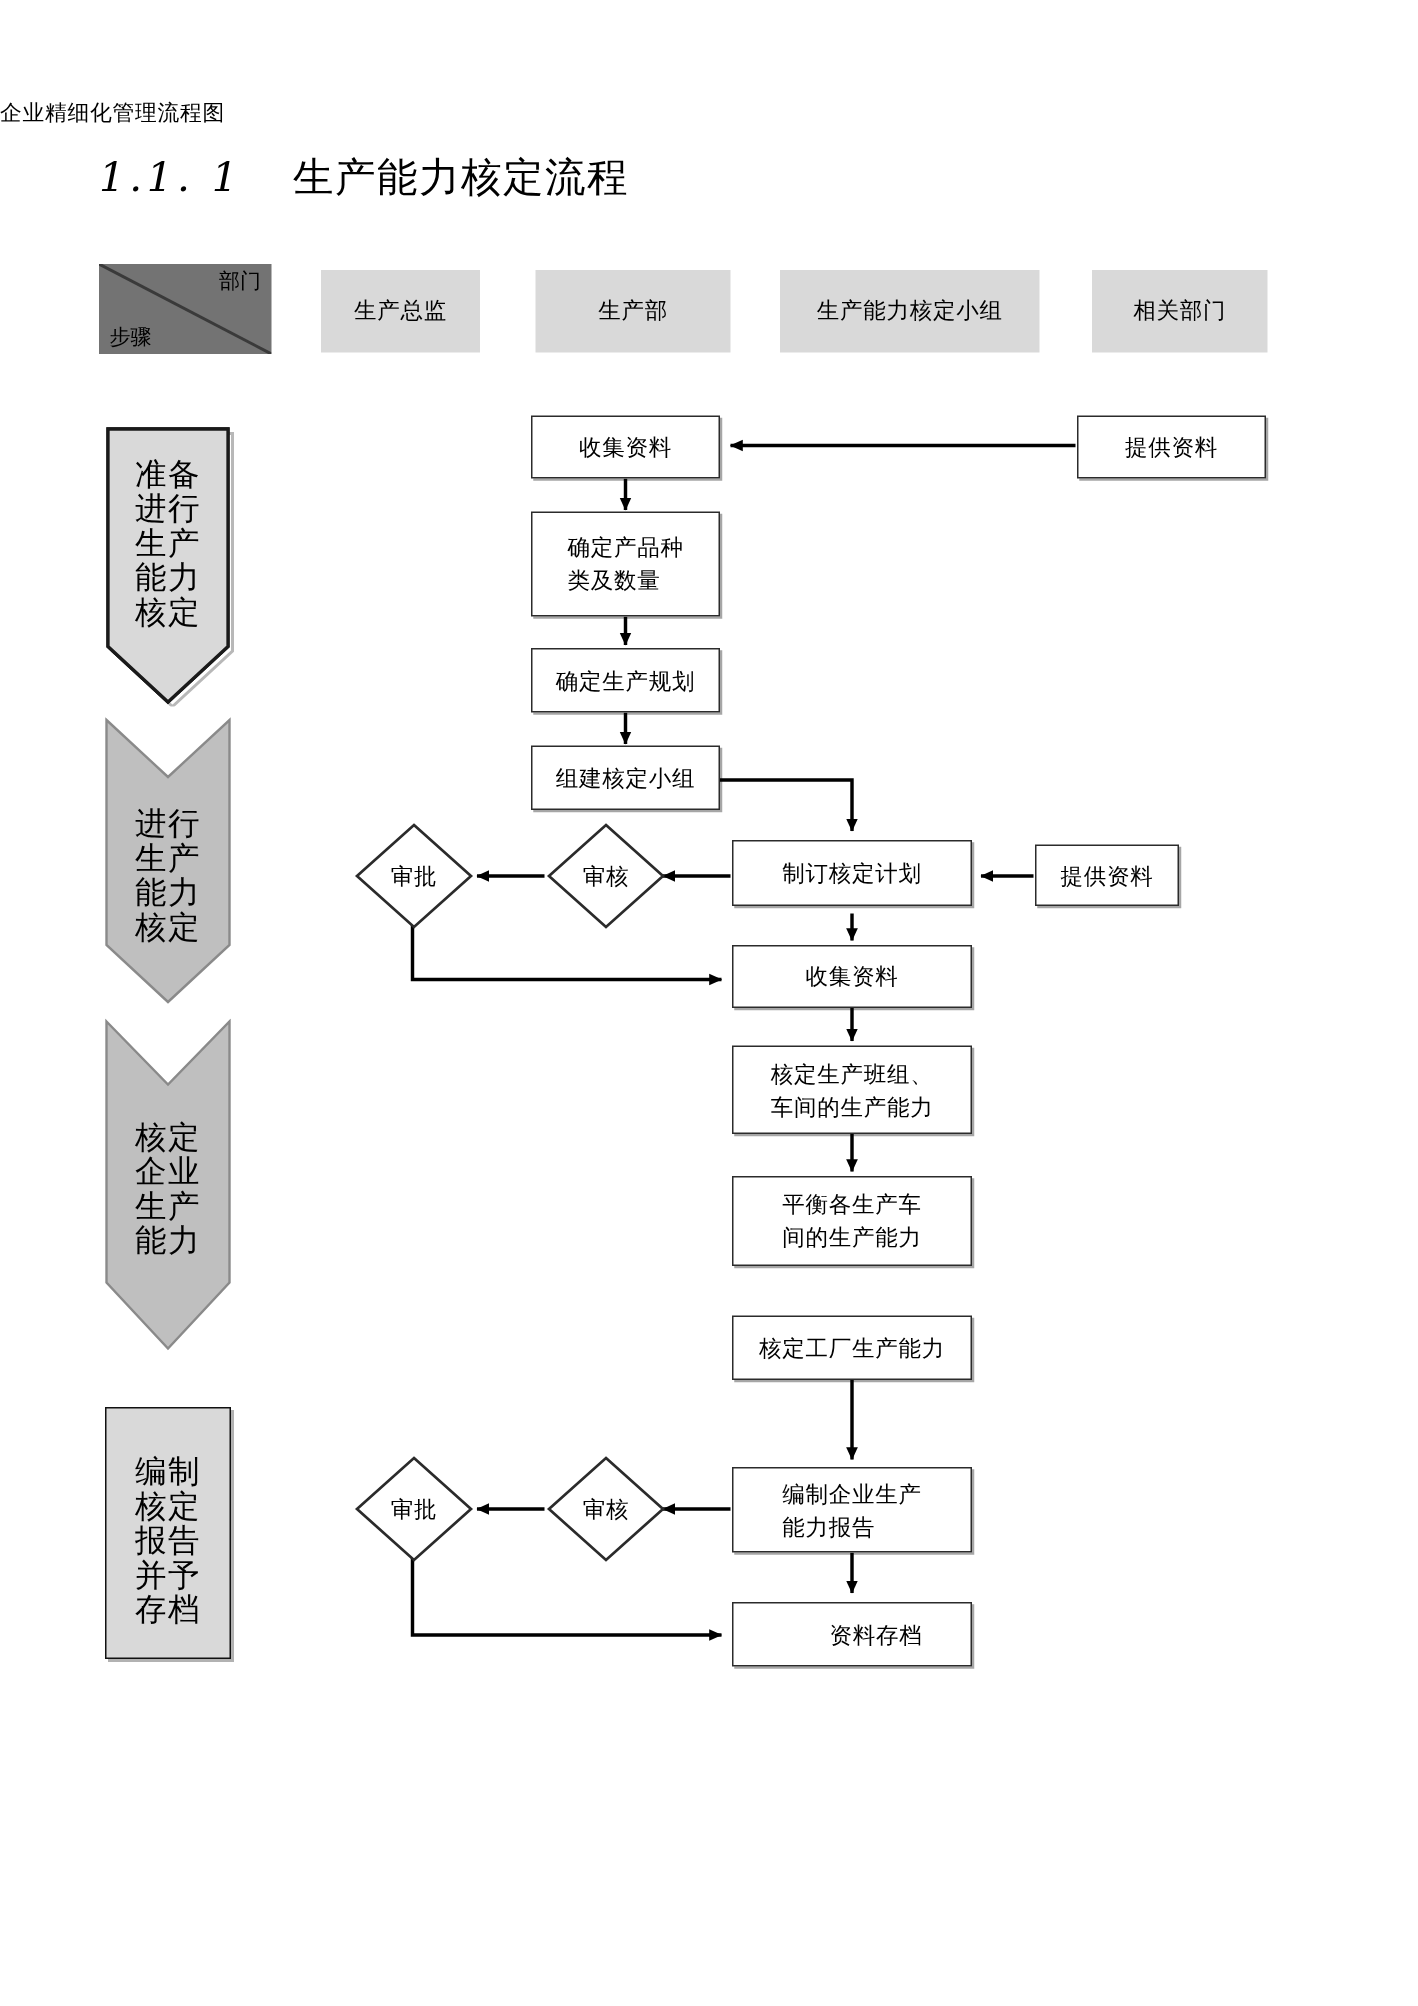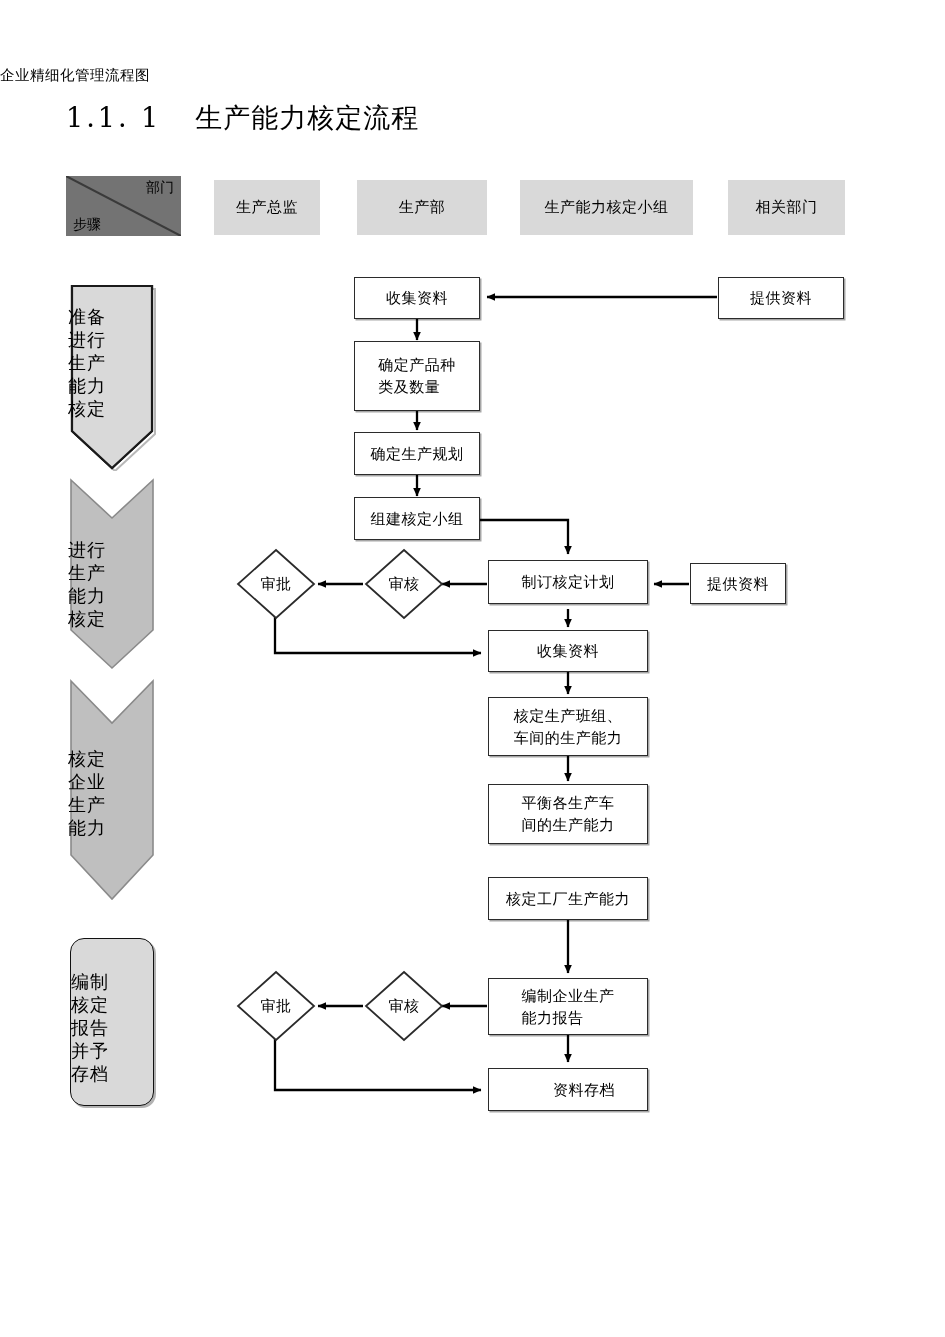--- a/index.html
+++ b/index.html
@@ -31,20 +31,21 @@
     position: absolute;
     top: 100px;
     left: 66px;
     font-size: 27px;
     letter-spacing: 1px;
     white-space: nowrap;
   }
   .doc-title .num {
     font-family: "DejaVu Serif", "Liberation Serif", serif;
     letter-spacing: 3px;
+    font-style: italic;
   }
   .doc-title .ttl {
     margin-left: 34px;
     font-family: "DejaVu Sans", "Liberation Sans", sans-serif;
   }
 
   
   .hcell {
     position: absolute;
     background: #d9d9d9;
@@ -80,21 +81,22 @@
 
   
   .stage {
     position: absolute;
     box-sizing: border-box;
   }
   .stage .stage-text {
     position: absolute;
     left: 0;
     width: 100%;
-    font-size: 18px;
+    text-align: center;
+    font-size: 21px;
     line-height: 23px;
     letter-spacing: 1px;
     white-space: pre-line;
   }
   .stage-rect {
     background: #d9d9d9;
     border: 1.5px solid #111;
     box-shadow: 2px 2px 0 rgba(0,0,0,0.30);
   }
 
@@ -188,21 +190,21 @@
   <div class="stage" style="left:68px; top:679px; width:88px; height:222px;">
     <svg viewBox="0 0 88 222" width="88" height="222" preserveAspectRatio="none">
       <polygon points="3,2 44,44 85,2 85,176 44,220 3,176" fill="#bfbfbf" stroke="#8a8a8a" stroke-width="1.6"></polygon>
     </svg>
     <div class="stage-text" style="top:68px;">核定
 企业
 生产
 能力</div>
   </div>
 
-  <div class="stage stage-rect" style="left:70px; top:938px; width:84px; height:168px;border-radius:14px;">
+  <div class="stage stage-rect" style="left:70px; top:938px; width:84px; height:168px;">
     <div class="stage-text" style="top:31px;">编制
 核定
 报告
 并予
 存档</div>
   </div>
 
   <svg id="wires" viewBox="0 0 945 1337">
     <defs>
       <marker id="ah" markerWidth="9" markerHeight="9" refX="8.2" refY="4.5" orient="auto" markerUnits="userSpaceOnUse">

